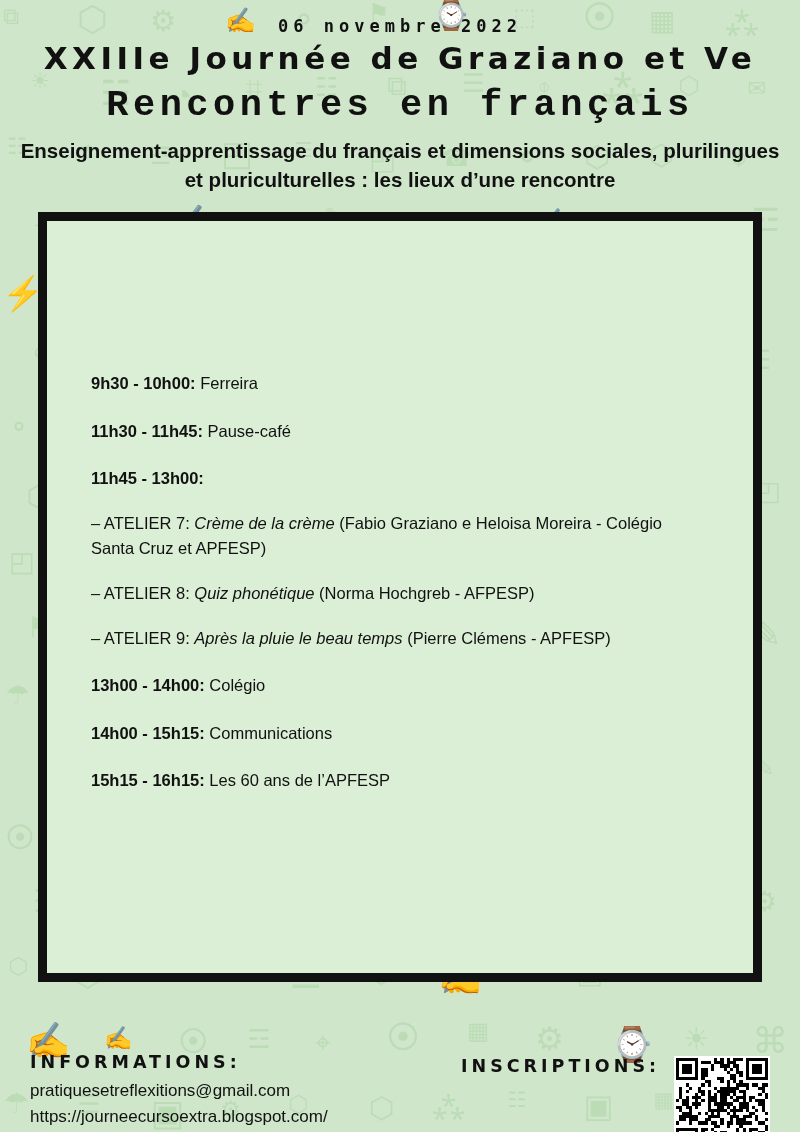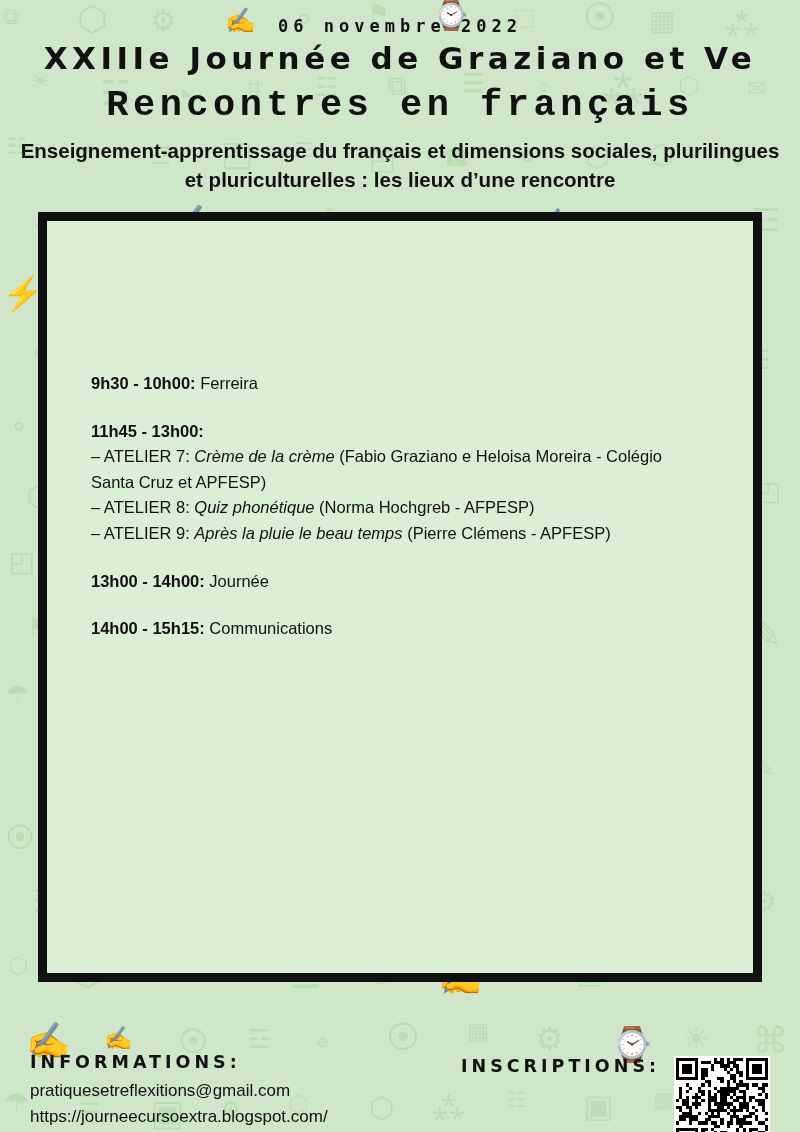--- a/index.html
+++ b/index.html
@@ -102,20 +102,21 @@
   }
   .entry:last-child { margin-bottom: 0; }
   .entry .time {
     font-weight: bold;
   }
   .entry em, .entry i {
     font-style: italic;
   }
   .sub-line {
     display: block;
+    margin-top: 19px;
   }
 
   
   .footer {
     position: absolute;
     left: 0;
     right: 0;
     bottom: 0;
     height: 110px;
     padding: 10px 30px 0 30px;
@@ -356,23 +357,25 @@
   <div class="header">
     <div class="date-line">06 novembre 2022</div>
     <div class="title-1">XXIIIe Journée de Graziano et Ve</div>
     <div class="title-2">Rencontres en français</div>
     <div class="subtitle">Enseignement-apprentissage du français et dimensions sociales, plurilingues et pluriculturelles : les lieux d’une rencontre</div>
   </div>
 
   <div class="panel-outer">
     <div class="panel-inner" id="program-list">
         <div class="entry"><span class="time">9h30 - 10h00:</span><span> Ferreira</span></div>
+        <div class="entry"><span class="time">11h30 - 11h45:</span><span> Pause-café</span></div>
         <div class="entry"><span class="time">11h45 - 13h00:</span><span class="sub-line"><span>– ATELIER 7: </span><em>Crème de la crème</em><span> (Fabio Graziano e Heloisa Moreira - Colégio Santa Cruz et APFESP)</span></span><span class="sub-line"><span>– ATELIER 8: </span><em>Quiz phonétique</em><span> (Norma Hochgreb - AFPESP)</span></span><span class="sub-line"><span>– ATELIER 9: </span><em>Après la pluie le beau temps</em><span> (Pierre Clémens - APFESP)</span></span></div>
-        <div class="entry"><span class="time">13h00 - 14h00:</span><span> Journée</span></div>
+        <div class="entry"><span class="time">13h00 - 14h00:</span><span> Colégio</span></div>
         <div class="entry"><span class="time">14h00 - 15h15:</span><span> Communications</span></div>
+        <div class="entry"><span class="time">15h15 - 16h15:</span><span> Les 60 ans de l’APFESP</span></div>
       </div>
   </div>
 
   <div class="footer">
     <div class="footer-left">
       <div class="footer-label">INFORMATIONS:</div>
       <a class="footer-link" href="#">pratiquesetreflexitions@gmail.com</a>
       <a class="footer-link" href="#">https://journeecursoextra.blogspot.com/</a>
     </div>
     <div class="footer-right">

